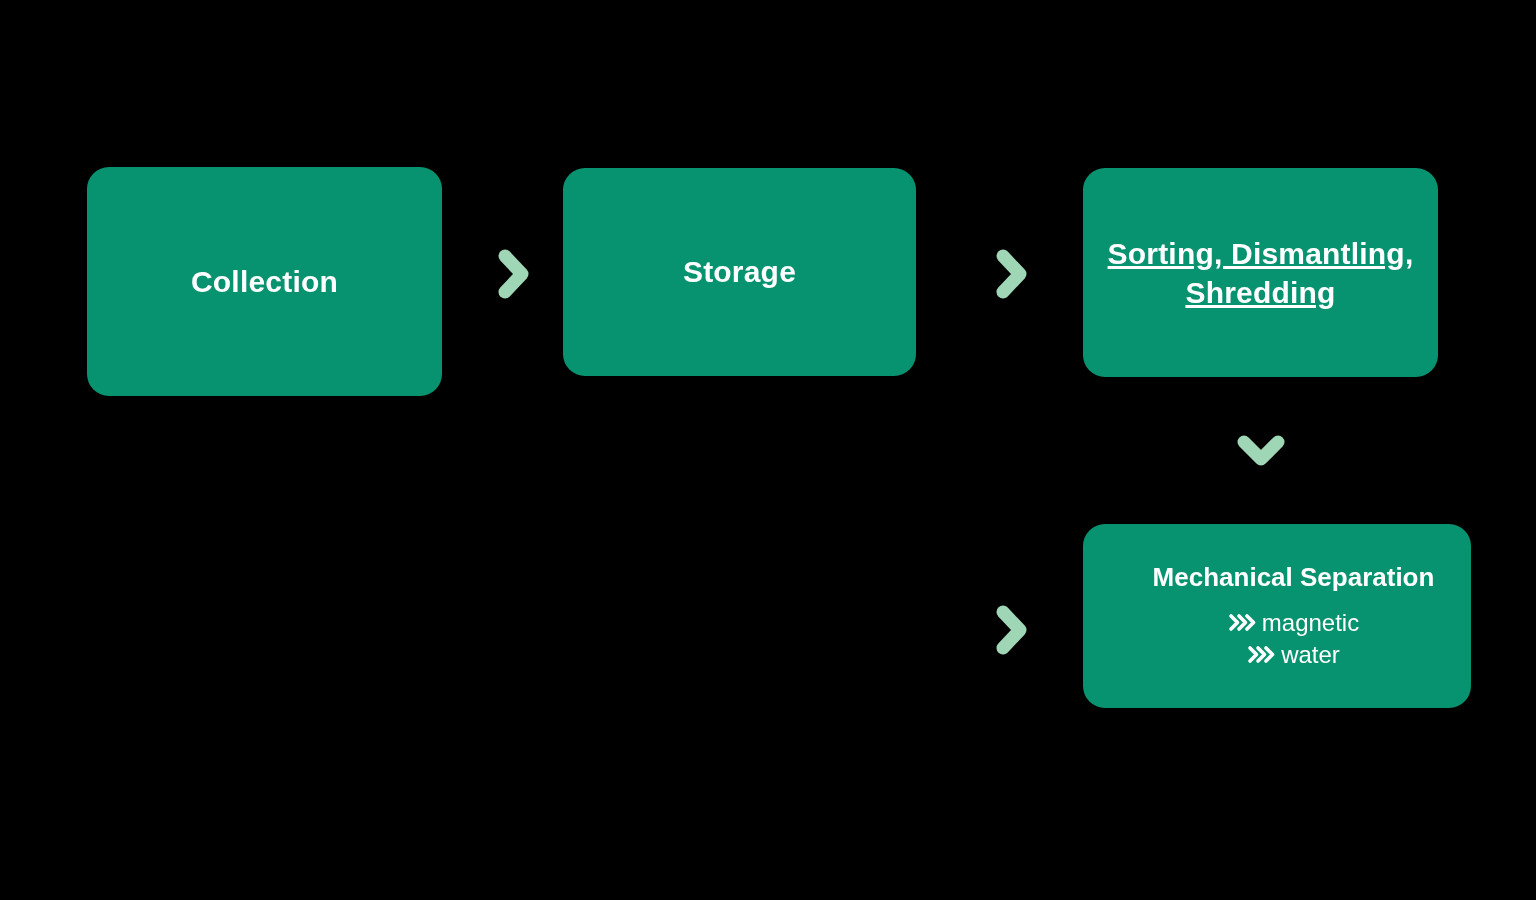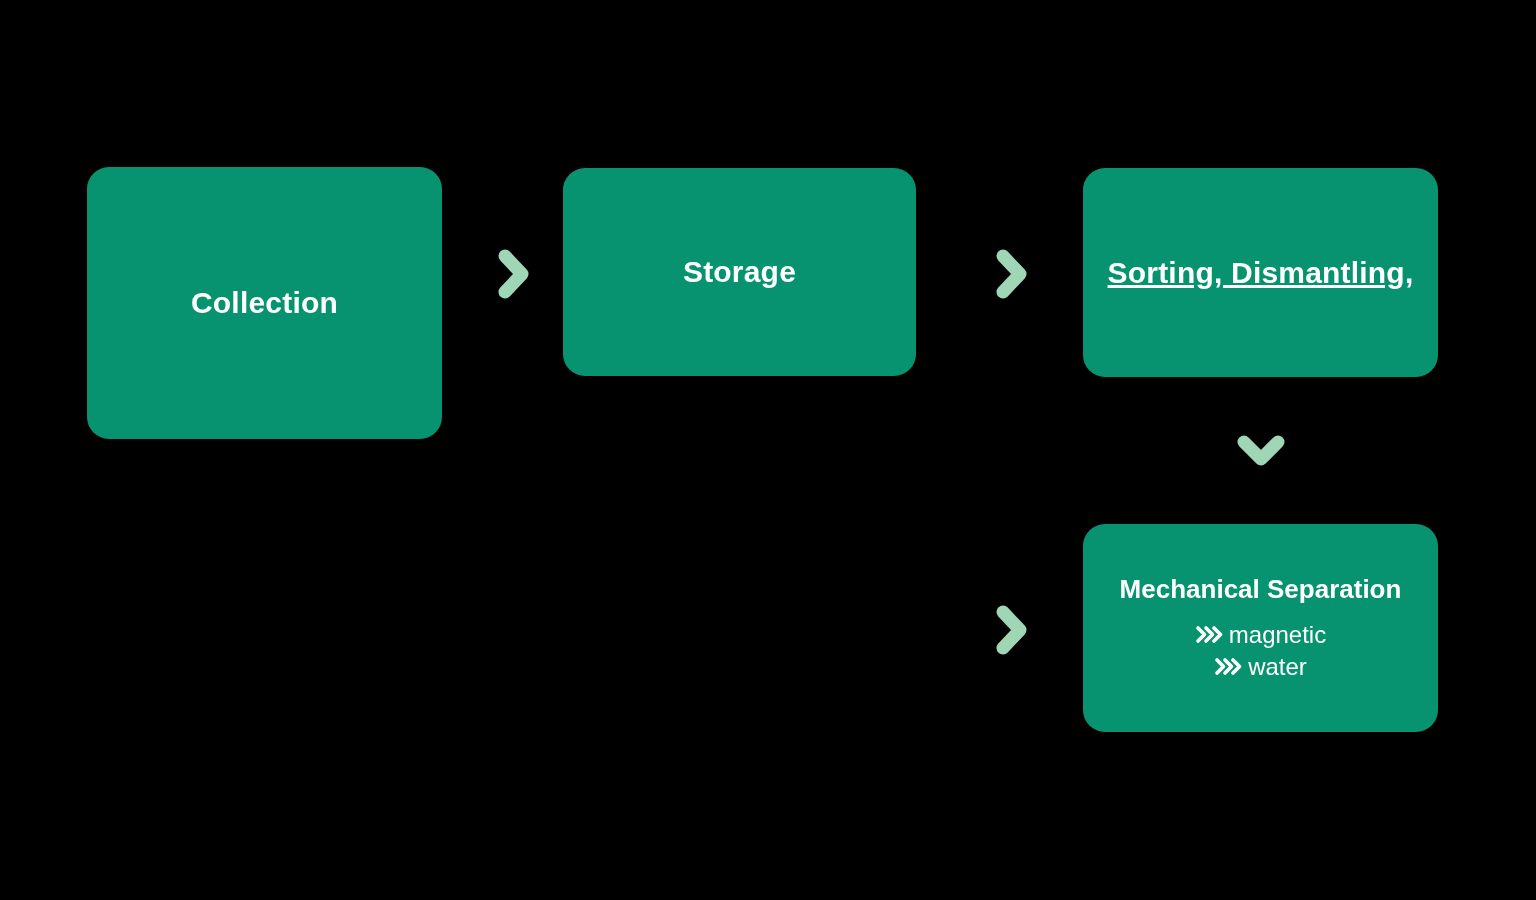--- a/index.html
+++ b/index.html
@@ -30,25 +30,25 @@
     font-size: 30px;
     font-weight: bold;
     letter-spacing: 0.2px;
     white-space: nowrap;
   }
   .node-label .line {
     display: block;
     line-height: 39px;
     white-space: nowrap;
   }
-  .node-collection { left: 87px;  top: 167px; width: 355px; height: 272px; }
+  .node-collection { left: 87px;  top: 167px; width: 355px; height: 229px; }
   .node-storage    { left: 563px; top: 168px; width: 353px; height: 208px; }
   .node-sorting    { left: 1083px; top: 168px; width: 355px; height: 209px; text-decoration: underline; }
   .node-recovery   { left: 588px; top: 524px; width: 352px; height: 207px; }
-  .node-mechanical { left: 1083px; top: 524px; width: 355px; height: 208px; }
+  .node-mechanical { left: 1083px; top: 524px; width: 355px; height: 184px; padding-left: 33px; }
 
   .mech-title {
     font-size: 26px;
     font-weight: bold;
     white-space: nowrap;
     margin-bottom: 14px;
   }
   .bullet-row {
     display: flex;
     align-items: center;
@@ -104,20 +104,21 @@
     <span class="node-label">Storage</span>
   </div>
 
   <svg class="arrow arrow-2" width="34" height="52" viewBox="0 0 34 52">
     <path d="M10 8 L27 26 L10 44"></path>
   </svg>
 
   <div class="node node-sorting">
     <span class="node-label">
       <span class="line">Sorting, Dismantling,</span>
+      <span class="line">Shredding</span>
     </span>
   </div>
 
   <svg class="arrow arrow-4" width="50" height="32" viewBox="0 0 50 32">
     <path d="M8 8 L25 25 L42 8"></path>
   </svg>
 
 
   <svg class="arrow arrow-3" width="34" height="52" viewBox="0 0 34 52">
     <path d="M10 8 L27 26 L10 44"></path>

